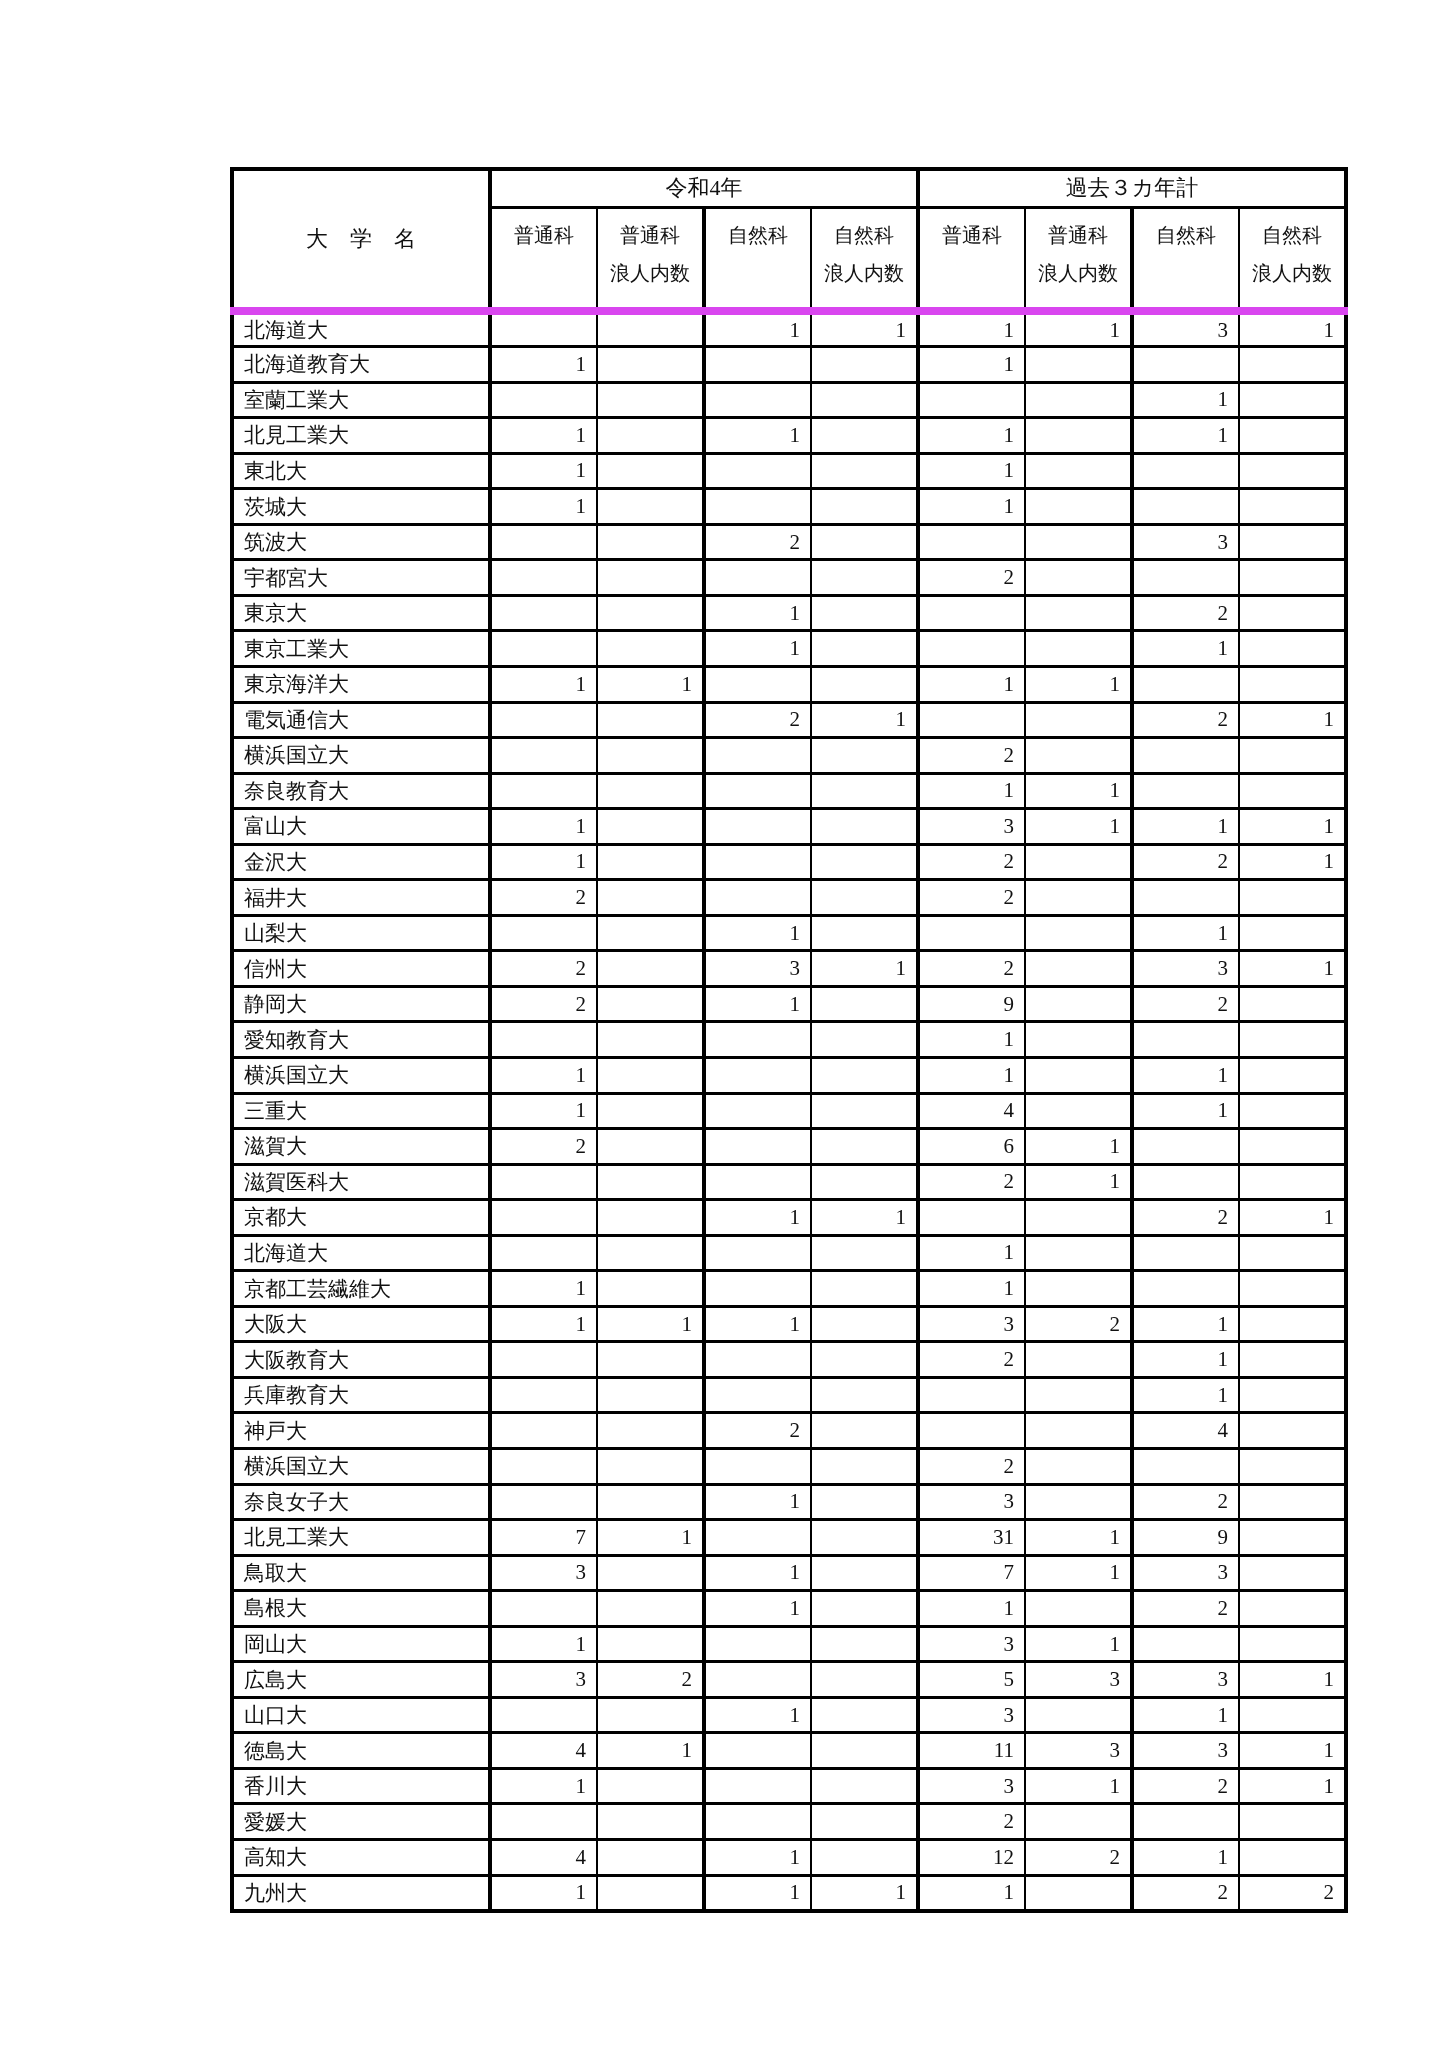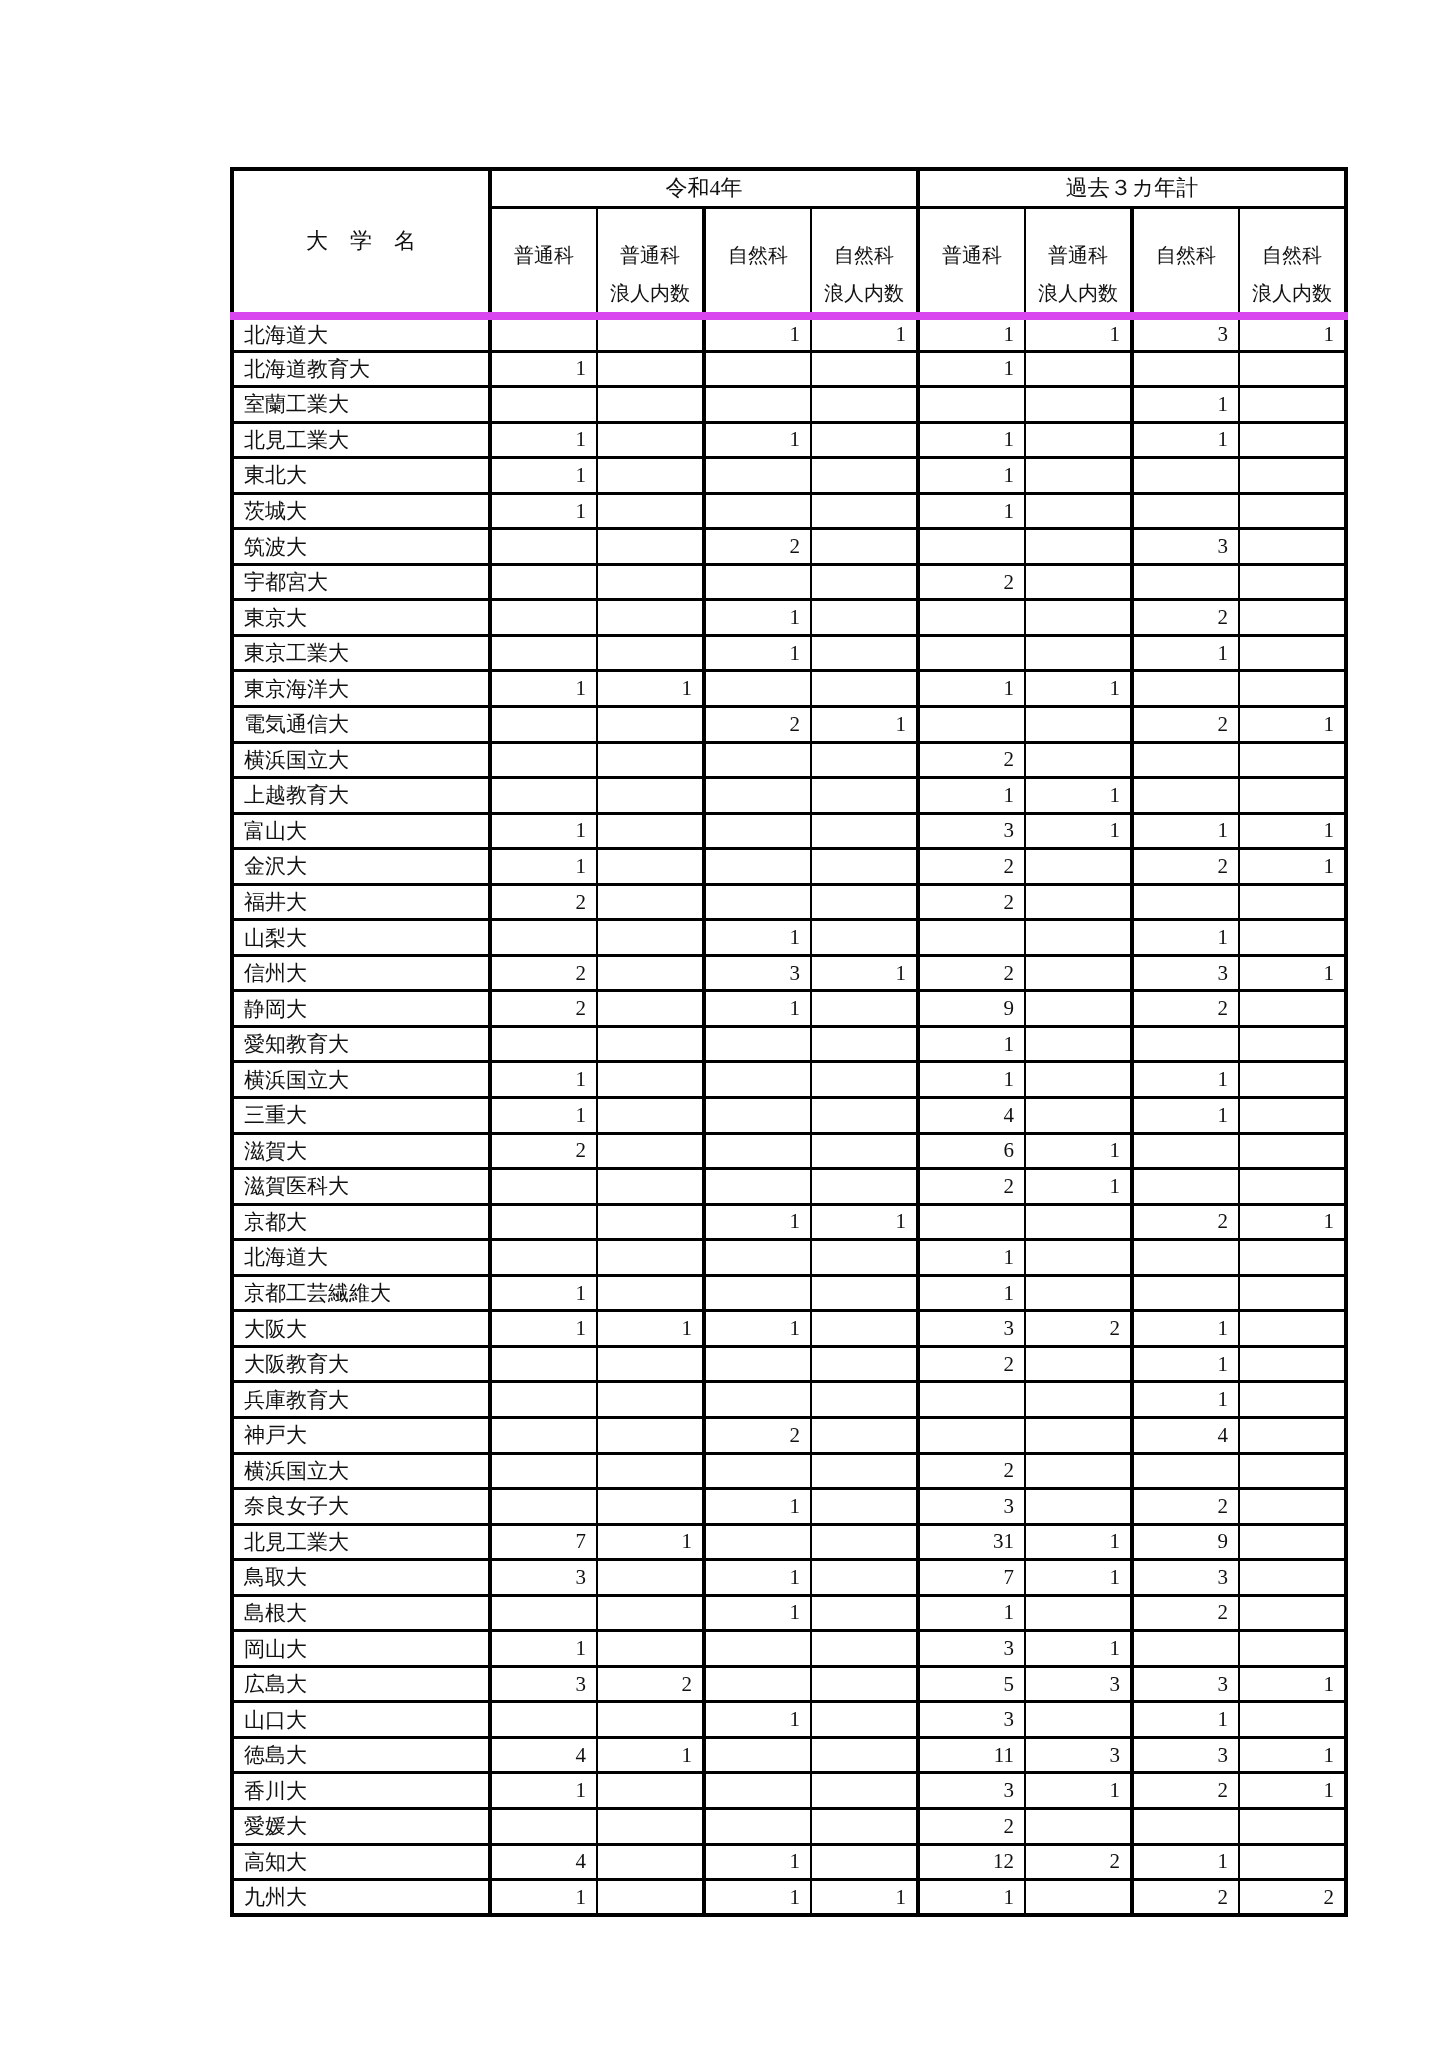--- a/index.html
+++ b/index.html
@@ -48,21 +48,21 @@
     font-size: 22px;
   }
   th.namehead {
     font-size: 22px;
     text-align: center;
     vertical-align: middle;
   }
   tr.hr2 { height: 104px; }
   tr.hr2 th {
     vertical-align: top;
-    padding-top: 27px;
+    padding-top: 7px;
     font-size: 20px;
     margin-top: 16px;
   }
   tr.hr2 .l {
     height: 38px;
     line-height: 38px;
     text-align: center;
   }
   tbody tr { height: 35.55px; }
   tbody tr:first-child td { border-top: 8px solid #d946ef; }
@@ -274,21 +274,21 @@
           <td class="num b-thick"></td>
           <td class="num b-thin"></td>
           <td class="num b-thick"></td>
           <td class="num b-thin"></td>
           <td class="num b-thick">2</td>
           <td class="num b-thin"></td>
           <td class="num b-thick"></td>
           <td class="num b-thin"></td>
         </tr>
         <tr>
-          <td class="name">上越教育大</td>
+          <td class="name">奈良教育大</td>
           <td class="num b-thick"></td>
           <td class="num b-thin"></td>
           <td class="num b-thick"></td>
           <td class="num b-thin"></td>
           <td class="num b-thick">1</td>
           <td class="num b-thin">1</td>
           <td class="num b-thick"></td>
           <td class="num b-thin"></td>
         </tr>
         <tr>

